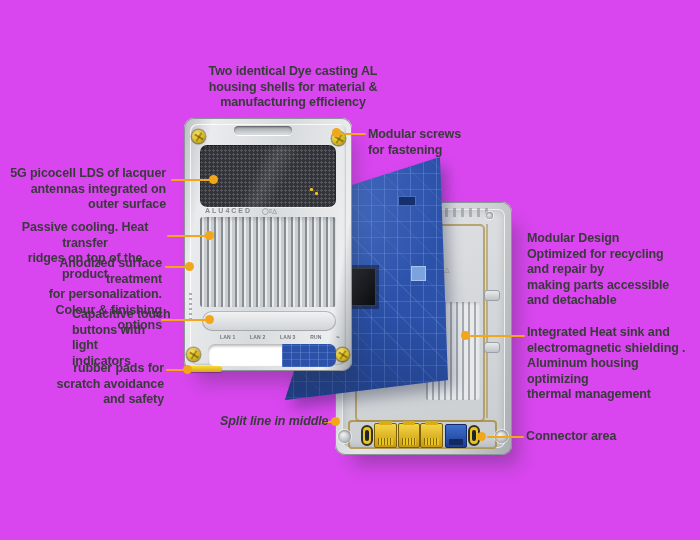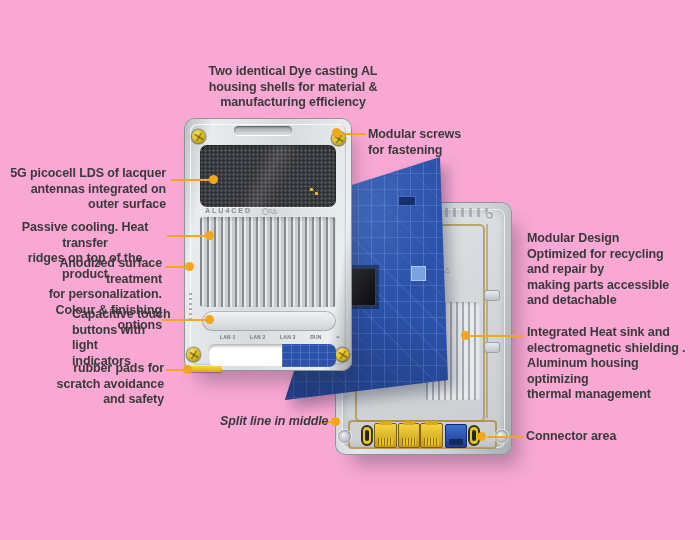--- a/index.html
+++ b/index.html
@@ -1,16 +1,16 @@
 <!DOCTYPE html>
 <html><head>
 <meta charset="utf-8">
 <style>
   html,body{margin:0;padding:0;background:#fff;}
-  .canvas{position:relative;width:700px;height:540px;background:#f9a8d4;overflow:hidden;
+  .canvas{position:relative;width:700px;height:540px;background:#d946ef;overflow:hidden;
           font-family:"Liberation Sans",sans-serif;}
   
   .note{position:absolute;z-index:6;color:#3A3A3C;font-size:12.5px;line-height:15.6px;
         font-weight:600;white-space:pre-line;letter-spacing:-0.1px;}
   .n-top{left:180px;top:64px;width:226px;text-align:center;}
   .n-std{left:368px;top:127px;width:120px;}
   .n-ant{left:10px;top:166px;width:156px;text-align:right;}
   .n-pass{left:6px;top:220px;width:158px;text-align:center;}
   .n-anod{left:14px;top:256px;width:148px;text-align:right;}
   .n-cap{left:72px;top:307px;width:100px;}

